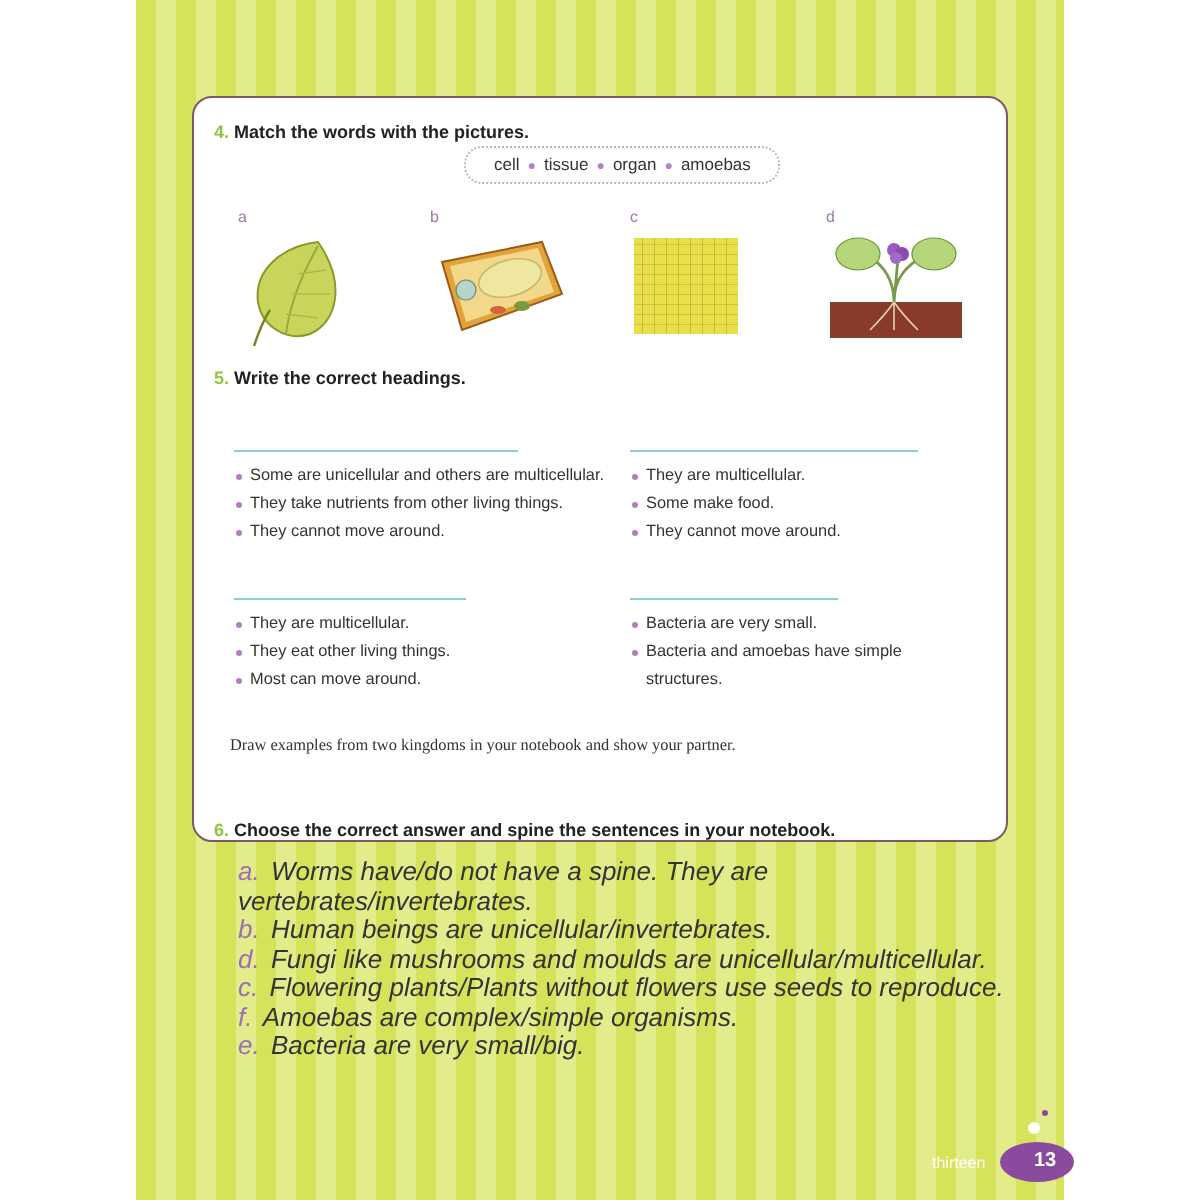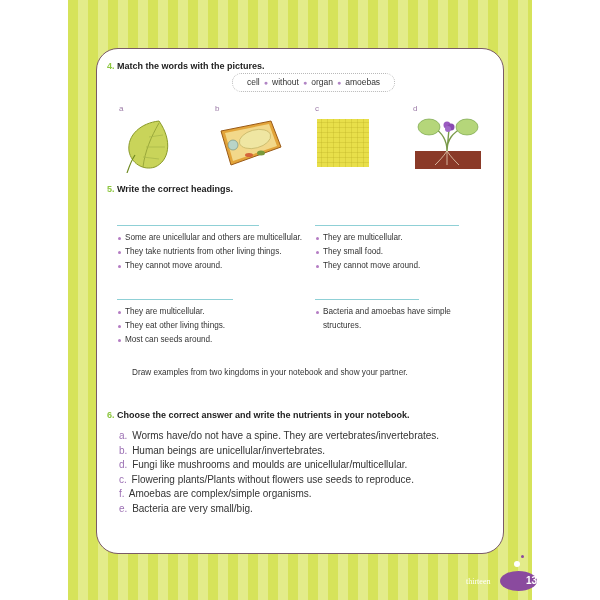--- a/index.html
+++ b/index.html
@@ -7,22 +7,22 @@
     width: 600px; height: 600px; background: #ffffff; position: relative; overflow: hidden;
     font-family: "Liberation Sans", sans-serif; color: #222;
   }
   .bg {
     position: absolute; left: 68px; top: 0; width: 464px; height: 600px;
     background: repeating-linear-gradient(90deg,
       #d6e35a 0px, #d6e35a 10px,
       #e3ec8a 10px, #e3ec8a 20px);
   }
   .card {
-    position: absolute; left: 96px; top: 48px; width: 408px; height: 506px;
-    background: #ffffff; border: 1.5px solid #7a5a66; border-radius: 22px;
+    position: absolute; left: 96px; top: 48px; width: 408px; height: 373px;
+    background: #ffffff; border: 1.5px solid #7a5a66; border-radius: 10px;
     box-sizing: border-box;
   }
   .q {
     position: absolute; font-size: 9px; font-weight: bold; color: #222;
   }
   .q .num { color: #8cc63f; }
   .pill {
     position: absolute; left: 135px; top: 24px; height: 17px; padding: 0 14px;
     border: 1px dotted #b9b9b9; border-radius: 9px; font-size: 8.5px; line-height: 17px;
     color: #333; white-space: nowrap;
@@ -32,49 +32,49 @@
   .pic-label { font-size: 8px; color: #9b7aa6; margin-bottom: 4px; }
   .pic-art { width: 60px; height: 52px; position: relative; }
   .grp { position: absolute; font-size: 8.2px; color: #333; }
   .hline { border-top: 1px solid #8fd0d6; margin-bottom: 5px; }
   .grp ul { list-style: none; margin: 0; padding: 0; }
   .grp li { position: relative; padding-left: 8px; line-height: 14px; }
   .grp li::before {
     content: ""; position: absolute; left: 1px; top: 6px; width: 3px; height: 3px;
     border-radius: 50%; background: #b47cc3;
   }
-  .draw { position: absolute; left: 35px; top: 318px; font-size: 8.2px; color: #333; line-height: 11px; width: 340px; }
-  .ans { position: absolute; left: 22px; top: 380px; font-size: 10px; color: #333; }
+  .draw { position: absolute; left: 18px; top: 318px; font-size: 8.2px; color: #333; line-height: 11px; width: 340px; font-family: Liberation Serif, serif; }
+  .ans { position: absolute; left: 22px; top: 380px; font-size: 13px; color: #333; font-style: italic; }
   .ans .row { line-height: 14.5px; }
   .ans .let { color: #9b6fb3; margin-right: 2px; }
   .footer-word {
-    position: absolute; left: 466px; top: 577px; font-size: 8px; color: #ffffff; font-family: Liberation Serif, serif;
+    position: absolute; left: 466px; top: 577px; font-size: 8px; color: #ffffff;
   }
   .page-badge {
     position: absolute; left: 500px; top: 571px; width: 20px; height: 20px; border-radius: 50%;
-    background: #8a4a9e; color: #fff; font-size: 10px; font-weight: bold; text-align: right;
+    background: #8a4a9e; color: #fff; font-size: 10px; font-weight: bold; text-align: left;
     line-height: 20px;
     padding-left: 17px;
   }
   .dot1 { position: absolute; left: 514px; top: 561px; width: 6px; height: 6px; border-radius: 50%; background: #ffffff; }
   .dot2 { position: absolute; left: 521px; top: 555px; width: 3px; height: 3px; border-radius: 50%; background: #8a4a9e; }
 </style>
 </head>
 <body>
 
 <div class="bg"></div>
 
 <div class="card">
 
   <div class="q" style="left:10px; top:12px;">
     <span class="num">4.</span>
     <span>Match the words with the pictures.</span>
   </div>
   <div class="pill">
-    <span>cell</span><span class="sep">●</span><span>without</span><span class="sep">●</span><span>organ</span><span class="sep">●</span><span>amoebas</span>
+    <span>cell</span><span class="sep">●</span><span>tissue</span><span class="sep">●</span><span>organ</span><span class="sep">●</span><span>amoebas</span>
   </div>
 
   <div class="pic" style="left:22px; top:55px;">
     <div class="pic-label">a</div>
     <div class="pic-art">
       <svg width="60" height="56" viewBox="0 0 60 56">
         <path d="M40 4 C 22 6, 8 18, 10 34 C 12 46, 24 54, 36 50 C 50 44, 54 24, 40 4 Z" fill="#c9d45a" stroke="#8a9a2a" stroke-width="1"></path>
         <path d="M40 6 C 32 20, 26 34, 24 50" stroke="#9aa83a" stroke-width="1" fill="none"></path>
         <path d="M16 38 C 12 44, 10 50, 8 56" stroke="#6f8a20" stroke-width="1.2" fill="none"></path>
         <path d="M30 20 L 44 18 M27 30 L 46 30 M24 40 L 40 42" stroke="#aab94a" stroke-width="0.8"></path>
@@ -138,48 +138,49 @@
       <li>Some are unicellular and others are multicellular.</li>
       <li>They take nutrients from other living things.</li>
       <li>They cannot move around.</li>
     </ul>
   </div>
 
   <div class="grp" style="left:218px; top:176px; width:170px;">
     <div class="hline" style="width:144px;"></div>
     <ul>
       <li>They are multicellular.</li>
-      <li>They small food.</li>
+      <li>Some make food.</li>
       <li>They cannot move around.</li>
     </ul>
   </div>
 
   <div class="grp" style="left:20px; top:250px; width:200px;">
     <div class="hline" style="width:116px;"></div>
     <ul>
       <li>They are multicellular.</li>
       <li>They eat other living things.</li>
-      <li>Most can seeds around.</li>
+      <li>Most can move around.</li>
     </ul>
   </div>
 
   <div class="grp" style="left:218px; top:250px; width:170px;">
     <div class="hline" style="width:104px;"></div>
     <ul>
+      <li>Bacteria are very small.</li>
       <li style="width:150px;">Bacteria and amoebas have simple structures.</li>
     </ul>
   </div>
 
   <div class="draw">
     <div>Draw examples from two kingdoms in your notebook and show your partner.</div>
   </div>
 
   <div class="q" style="left:10px; top:361px;">
     <span class="num">6.</span>
-    <span>Choose the correct answer and write the nutrients in your notebook.</span>
+    <span>Choose the correct answer and spine the sentences in your notebook.</span>
   </div>
 
   <div class="ans">
     <div class="row"><span class="let">a.</span> <span>Worms have/do not have a spine. They are vertebrates/invertebrates.</span></div>
     <div class="row"><span class="let">b.</span> <span>Human beings are unicellular/invertebrates.</span></div>
     <div class="row"><span class="let">d.</span> <span>Fungi like mushrooms and moulds are unicellular/multicellular.</span></div>
     <div class="row"><span class="let">c.</span> <span>Flowering plants/Plants without flowers use seeds to reproduce.</span></div>
     <div class="row"><span class="let">f.</span> <span>Amoebas are complex/simple organisms.</span></div>
     <div class="row"><span class="let">e.</span> <span>Bacteria are very small/big.</span></div>
   </div>

